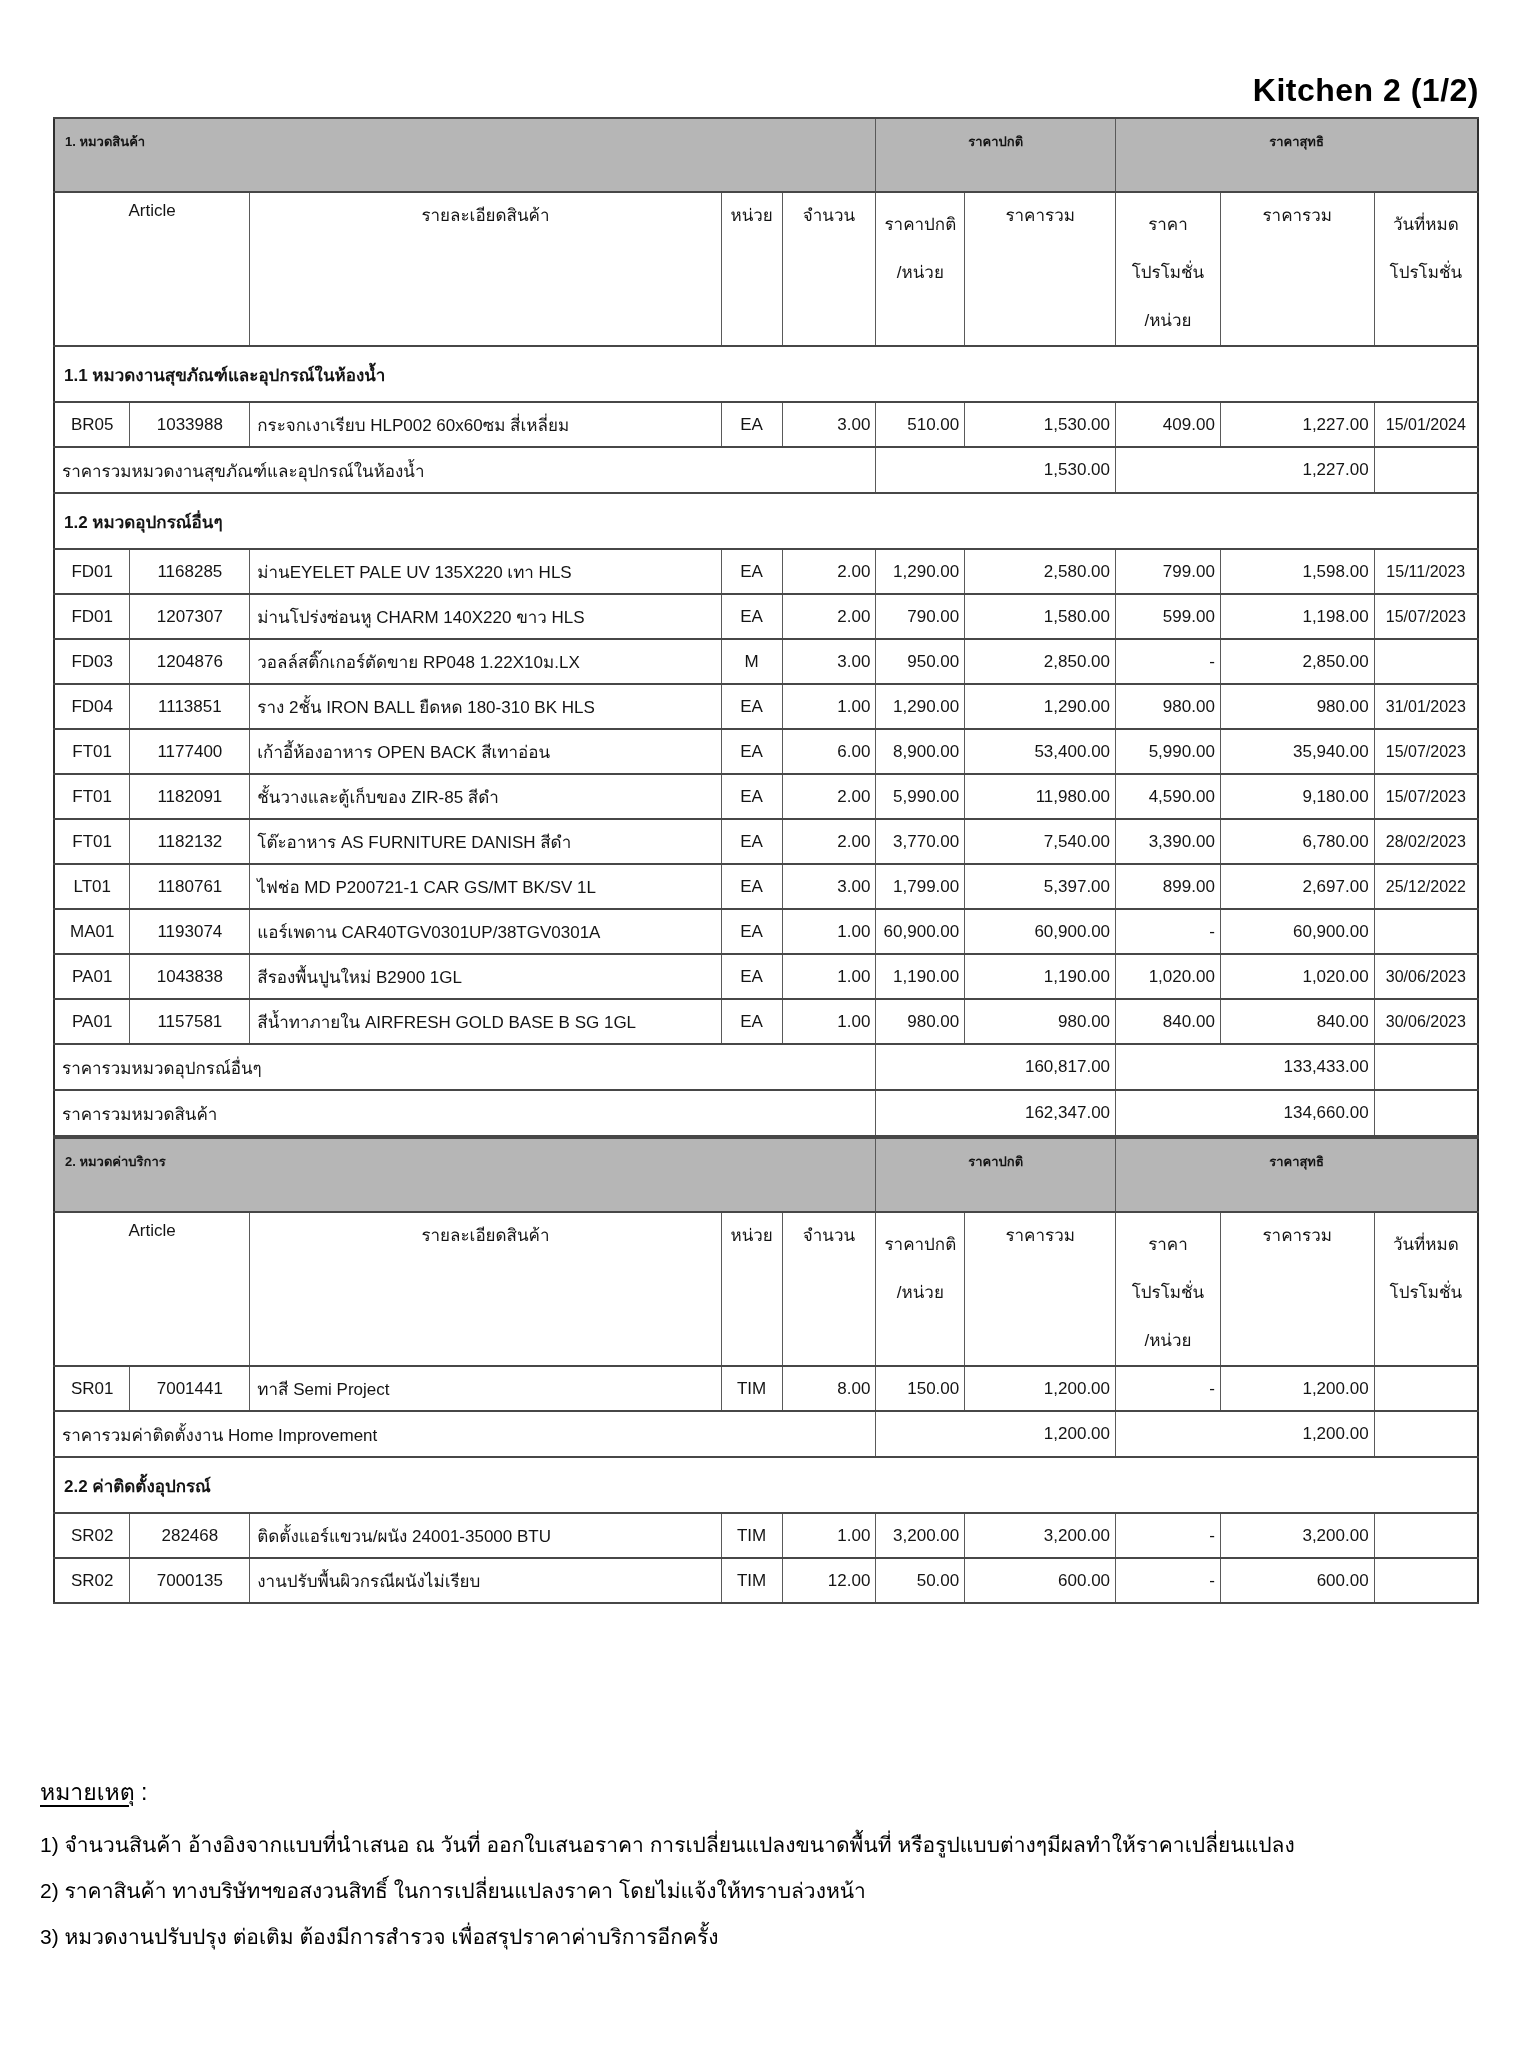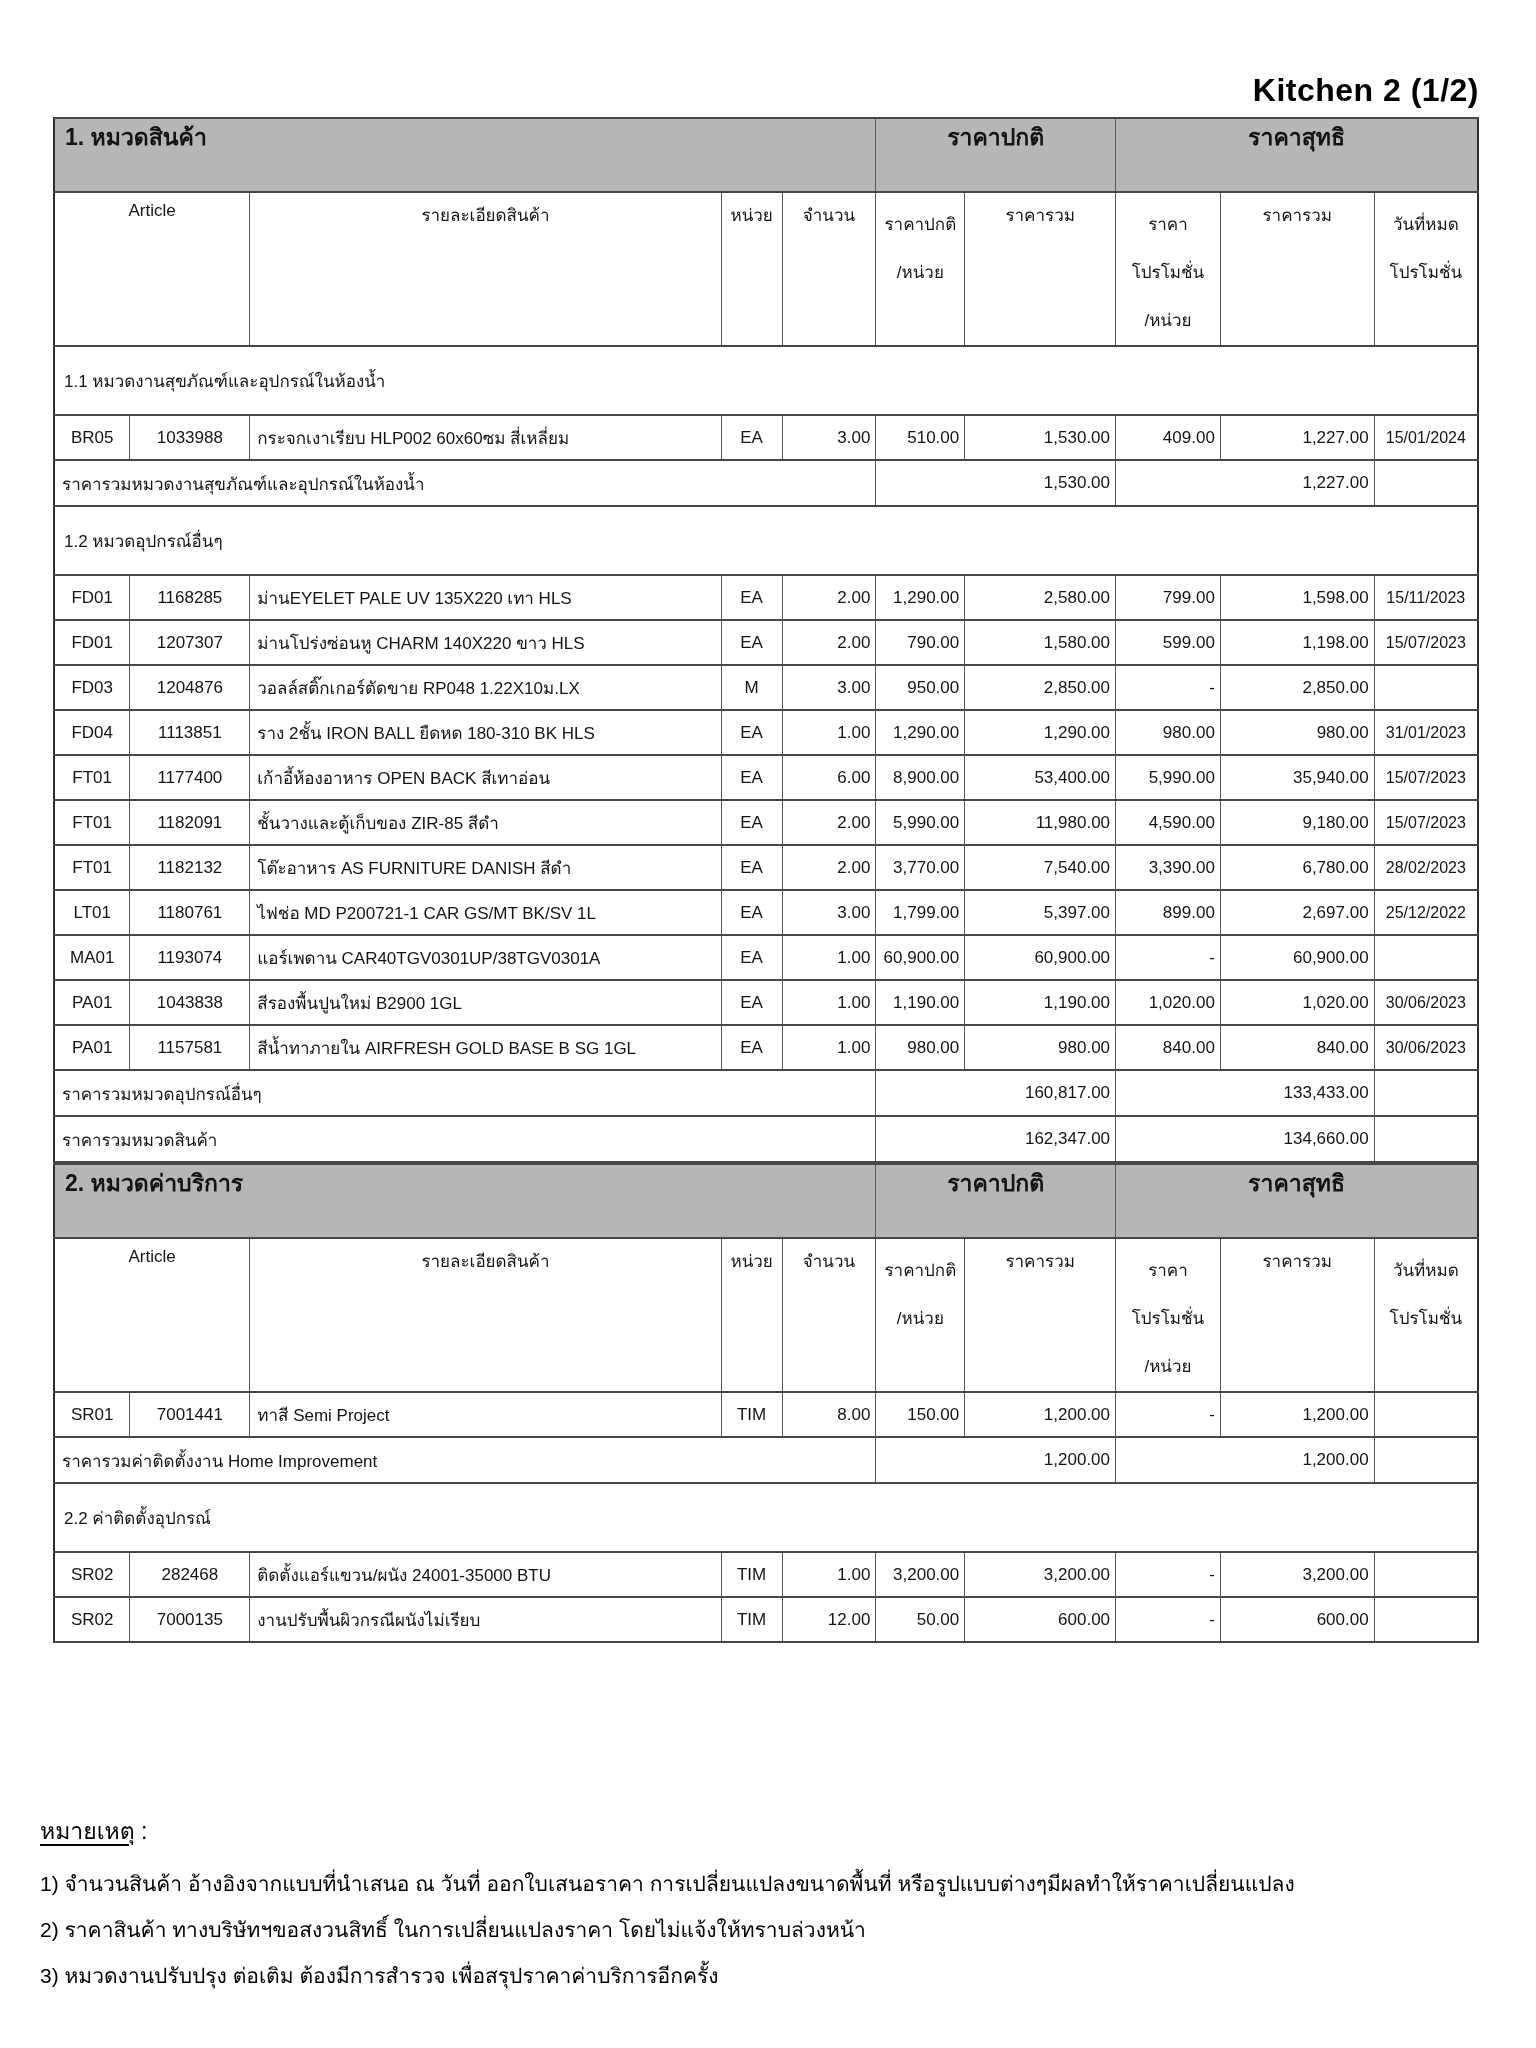--- a/index.html
+++ b/index.html
@@ -35,34 +35,35 @@
     border-bottom: 2px solid #474747;
     font-size: 17px;
     padding: 0 6px;
     overflow: hidden;
     vertical-align: middle;
   }
   tr.row-group td {
     background: var(--header-bg, #b6b6b6);
     height: 74px;
     vertical-align: top;
+    padding-top: 12px;
     font-weight: bold;
-    font-size: 23px;
+    font-size: 13px;
   }
   tr.row-group td.cell-group-title { text-align: left; padding-left: 10px; }
   tr.row-group td.c-center { text-align: center; }
   tr.row-colhead td {
     height: 153px;
     vertical-align: top;
     text-align: center;
     padding-top: 8px;
     font-size: 17px;
   }
   tr.row-colhead .hline { line-height: 48px; height: 48px; }
-  tr.row-section td { height: 69px; text-align: left; padding-left: 9px; }
+  tr.row-section td { height: 56px; text-align: left; padding-left: 9px; font-weight: bold; }
   tr.row-item td { height: 45px; }
   tr.row-subtotal td { height: 46px; margin-left: 32px; }
   td.c-center { text-align: center; }
   td.c-left { text-align: left; padding-left: 7px; }
   td.c-num { text-align: right; padding-right: 5px; }
   td.c-date { text-align: center; font-size: 16px; padding: 0 2px; }
   .notes { margin-top: 170px; margin-left: -13px; }
   .notes-heading { font-size: 23px; color: #000; margin-bottom: 12px; }
   .notes-heading .u { text-decoration: underline; text-underline-offset: 5px; }
   .note-line { font-size: 21px; line-height: 46px; color: #000; white-space: nowrap; }

